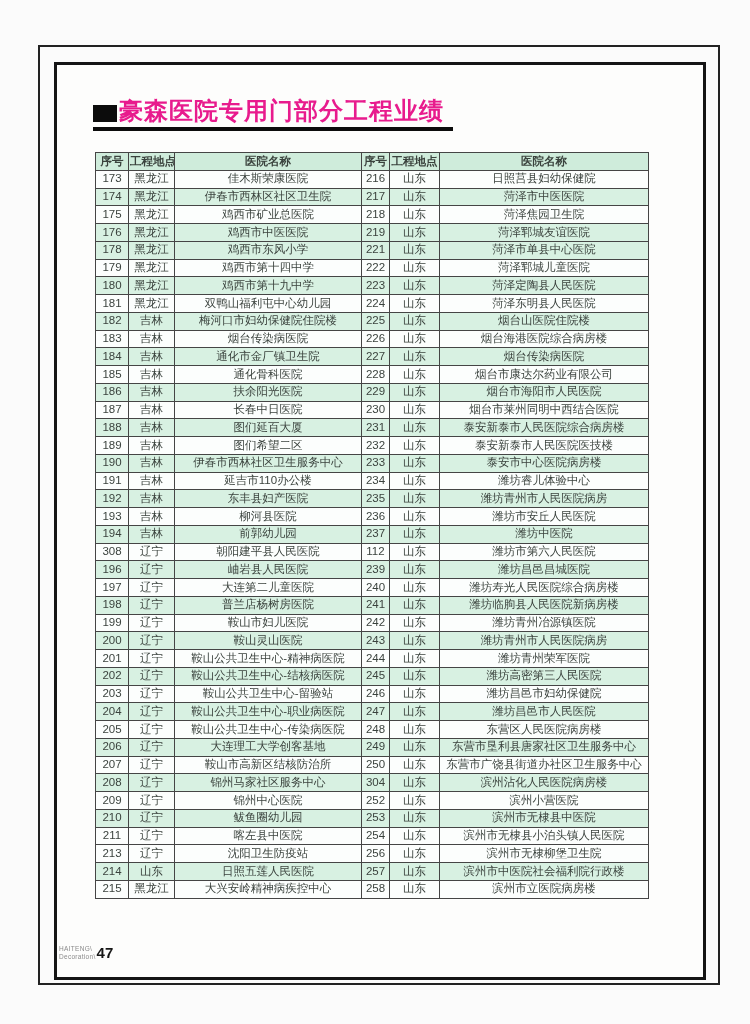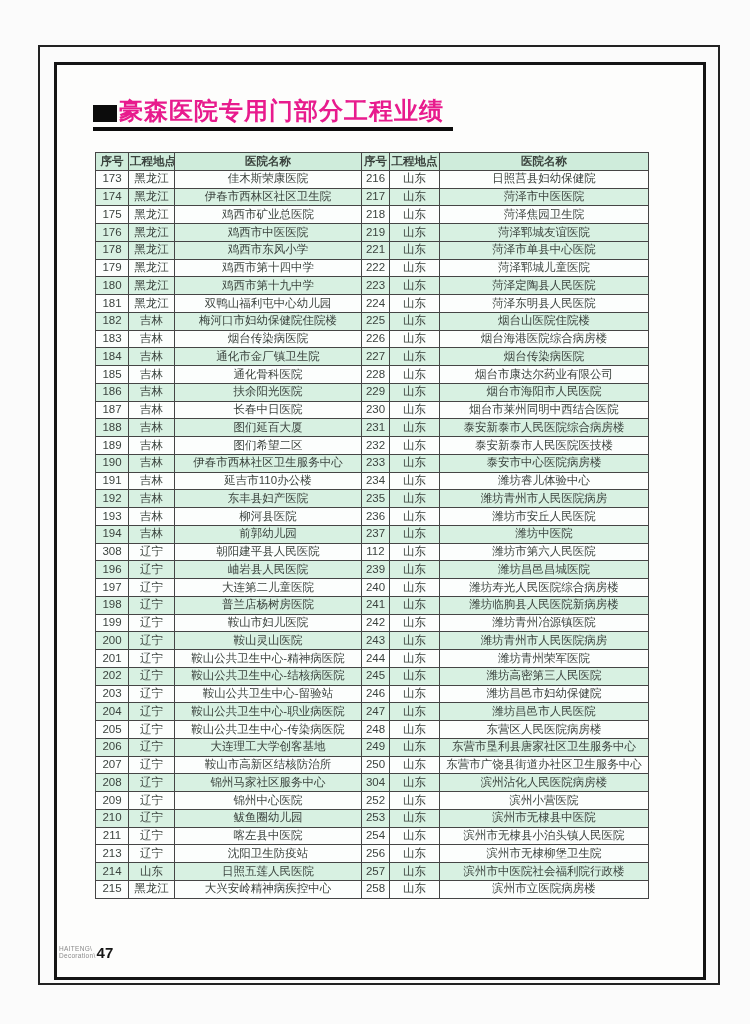--- a/index.html
+++ b/index.html
@@ -39,21 +39,21 @@
     text-align:center;vertical-align:middle;
     font-size:11.5px;line-height:1;color:#3a423d;
     white-space:nowrap;overflow:hidden;
     font-family:"Liberation Sans","DejaVu Sans",sans-serif;
   }
   table.results th{font-weight:bold;background:#cfecdb;}
   tr.row-white td{background:#fcfefd;}
   tr.row-green td{background:#d8f1e2;}
   .footer-mark{
     position:absolute;left:59px;top:945px;
-    display:flex;align-items:flex-start;gap:1px;
+    display:flex;align-items:flex-end;gap:1px;
   }
   .brand-lines{display:flex;flex-direction:column;color:#8a8a8a;}
   .brand-lines span{font-size:6.5px;line-height:1.15;letter-spacing:0.3px;}
   .page-number{font-size:15px;font-weight:bold;color:#161616;line-height:1;}
 </style>
 </head>
 <body>
 
 <div class="outer-frame"></div>
 <div class="inner-frame"></div>

